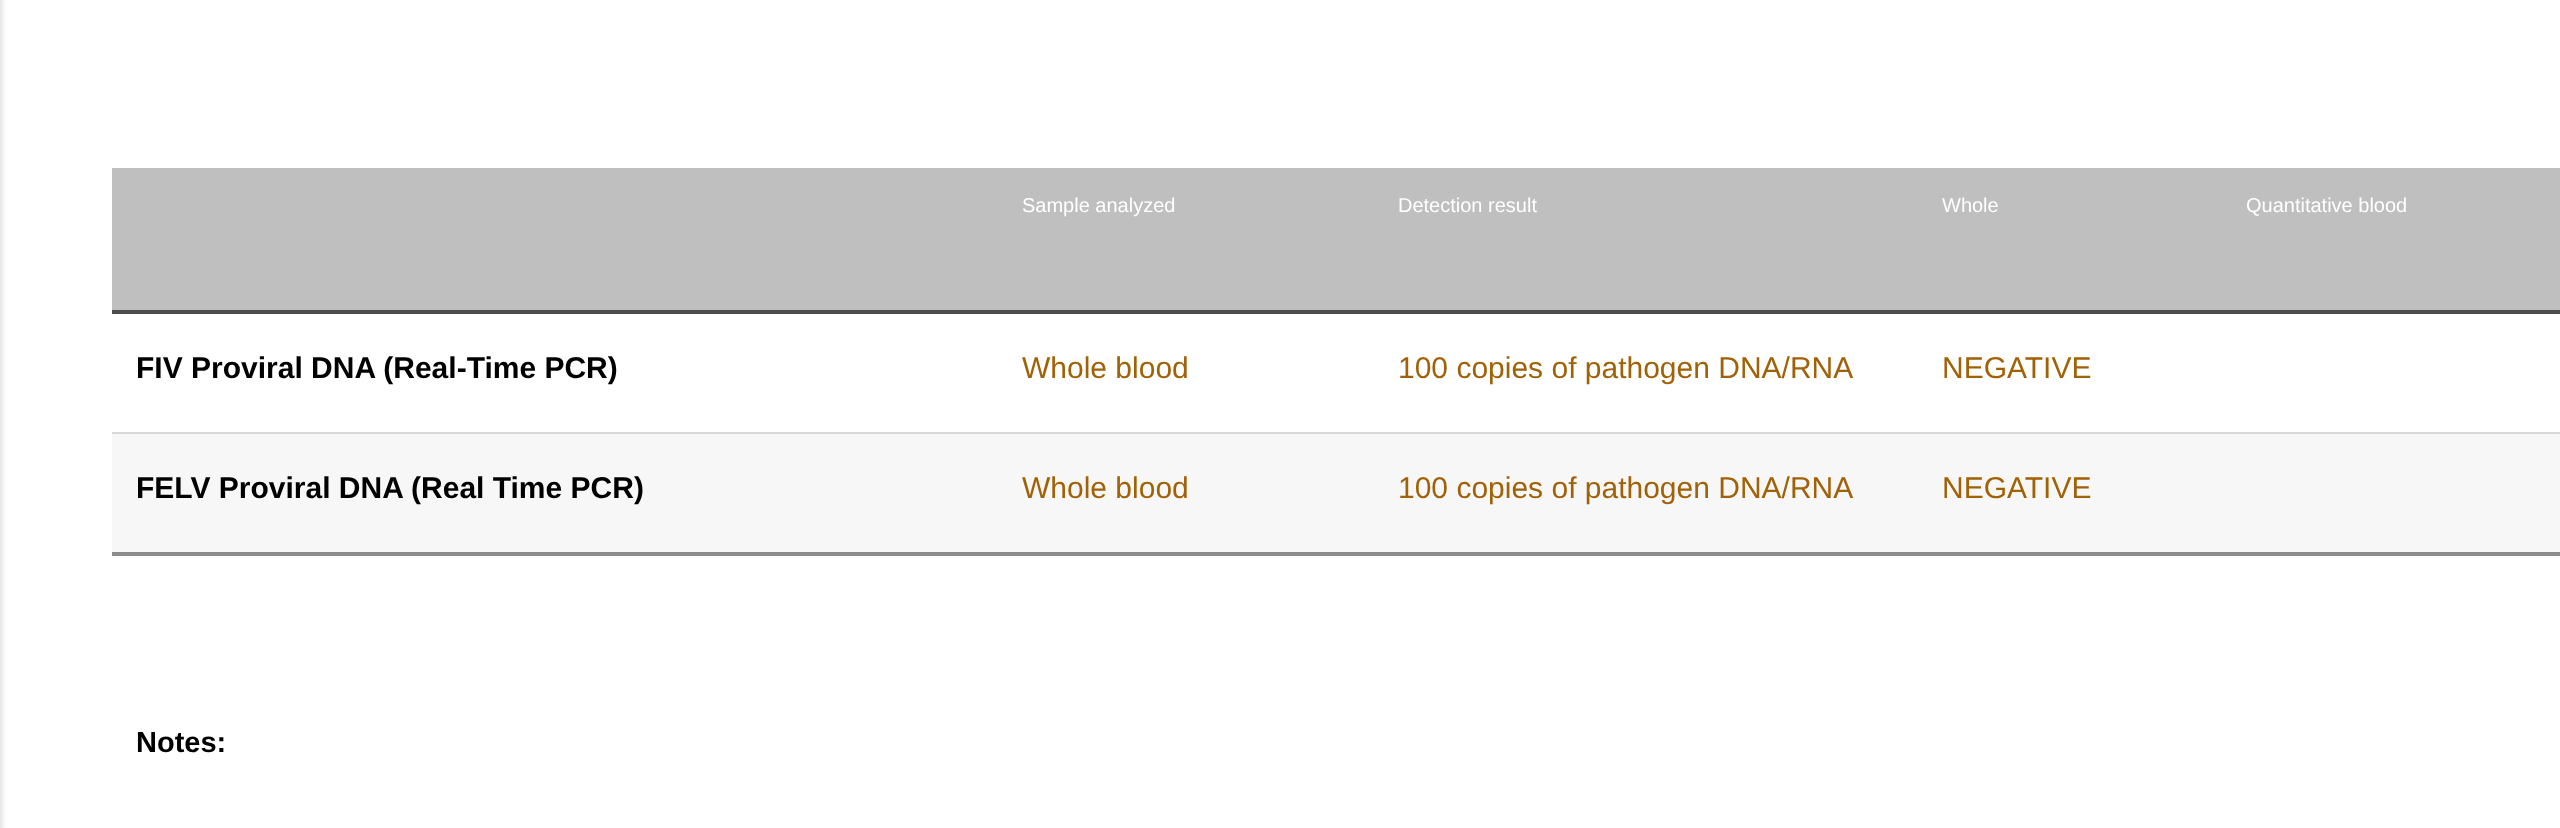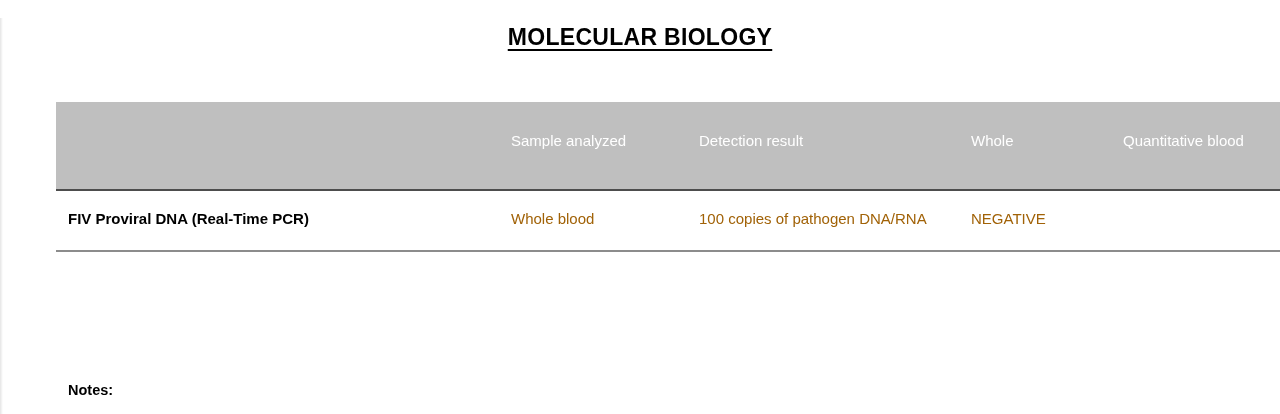--- a/index.html
+++ b/index.html
@@ -46,25 +46,25 @@
   table.results col.c0 { width: 445px; }
   table.results col.c1 { width: 188px; }
   table.results col.c2 { width: 272px; }
   table.results col.c3 { width: 152px; }
   table.results col.c4 { width: 167px; }
 
   thead th {
     background: #bfbfbf;
     color: #ffffff;
     text-align: left;
-    font-size: 15px;
+    font-size: 10px;
     font-weight: normal;
     line-height: 1.35;
     vertical-align: top;
-    padding: 29px 10px 14px 10px;
+    padding: 13px 10px 14px 10px;
     height: 44px;
   }
   thead th.blank { padding-left: 12px; }
 
   tbody td {
     font-size: 15px;
     line-height: 1.45;
     vertical-align: top;
     padding: 17px 10px 20px 10px;
     border-bottom: 1px solid #d9d9d9;
@@ -111,21 +111,20 @@
     pointer-events: none;
   }
 </style>
 </head>
 <body>
 
 <div class="page">
 
   <div class="edge-shadow"></div>
 
-  <h1 class="doc-title">MOLECULAR BIOLOGY</h1>
 
   <div class="table-wrap">
     <table class="results">
       <colgroup>
         <col class="c0">
           <col class="c1">
           <col class="c2">
           <col class="c3">
           <col class="c4">
       </colgroup>
@@ -139,20 +138,27 @@
         </tr>
       </thead>
       <tbody>
         <tr>
           <td class="analyte">FIV Proviral DNA (Real-Time PCR)</td>
           <td>Whole blood</td>
           <td>100 copies of pathogen DNA/RNA</td>
           <td>NEGATIVE</td>
           <td></td>
         </tr>
+        <tr class="row-alt">
+          <td class="analyte">FELV Proviral DNA (Real Time PCR)</td>
+          <td>Whole blood</td>
+          <td>100 copies of pathogen DNA/RNA</td>
+          <td>NEGATIVE</td>
+          <td></td>
+        </tr>
       </tbody>
     </table>
   </div>
 
   <div class="notes">Notes:</div>
   <div class="notes-body"></div>
 
 </div>
 
 </body></html>

